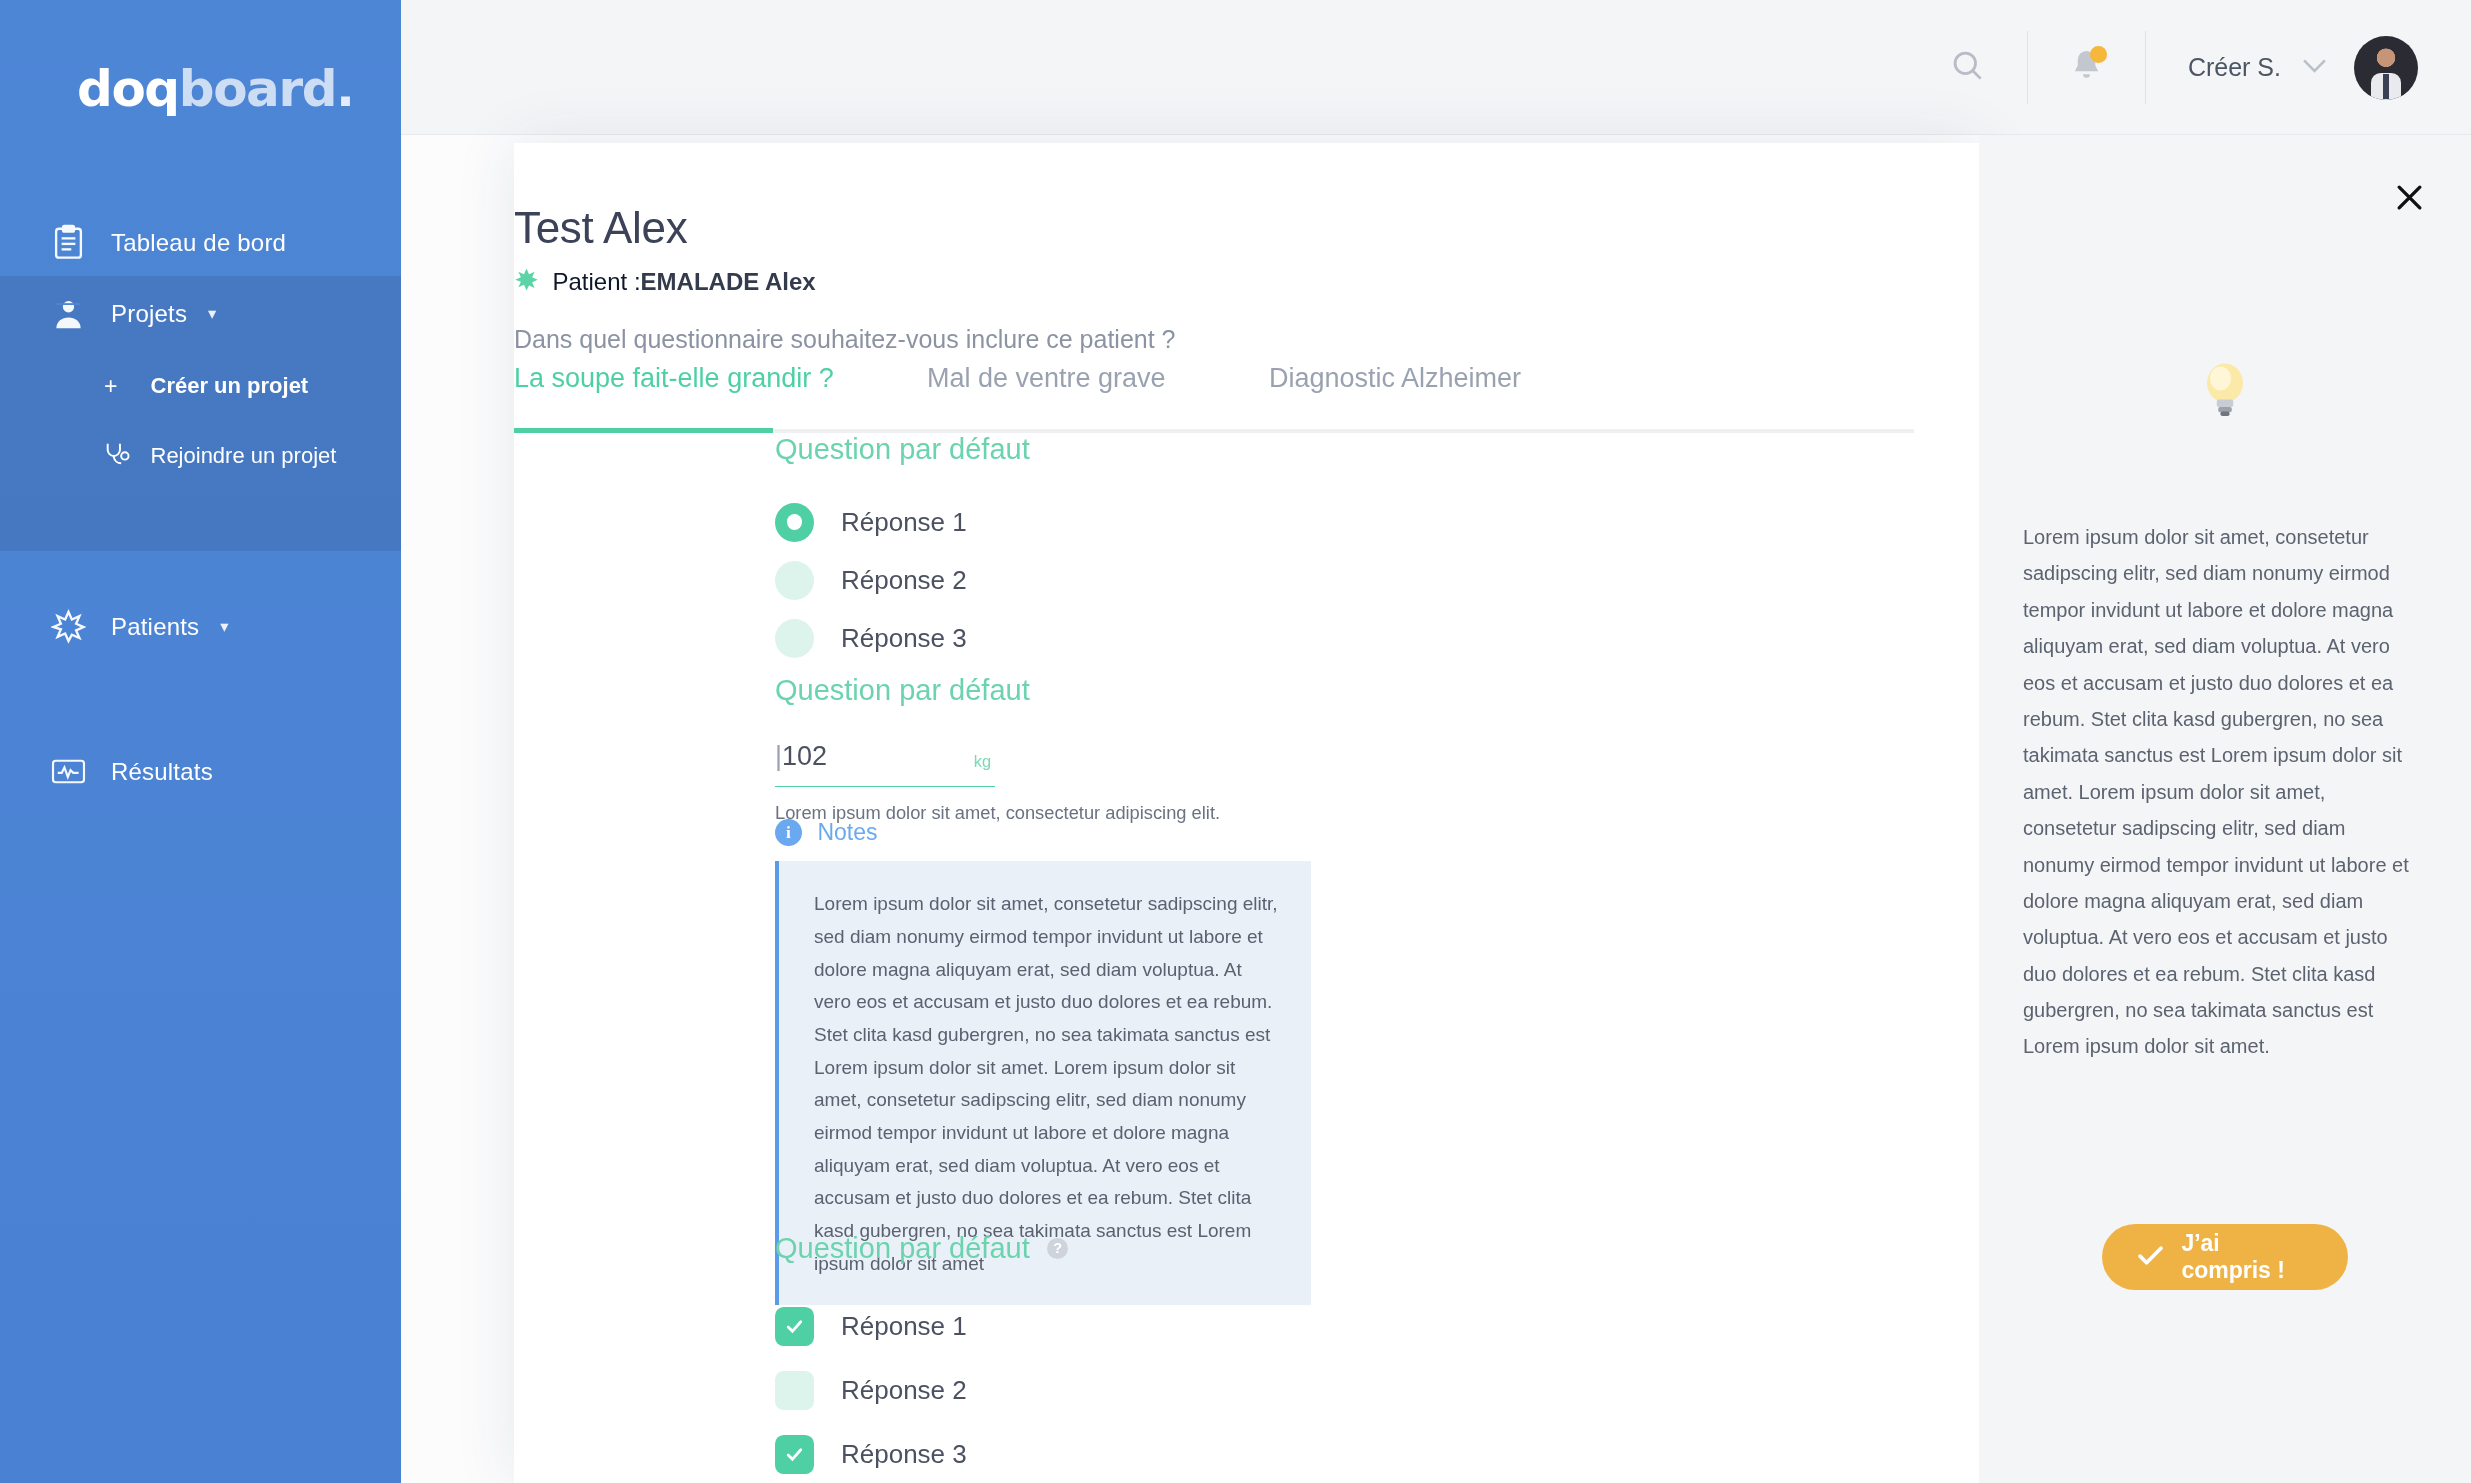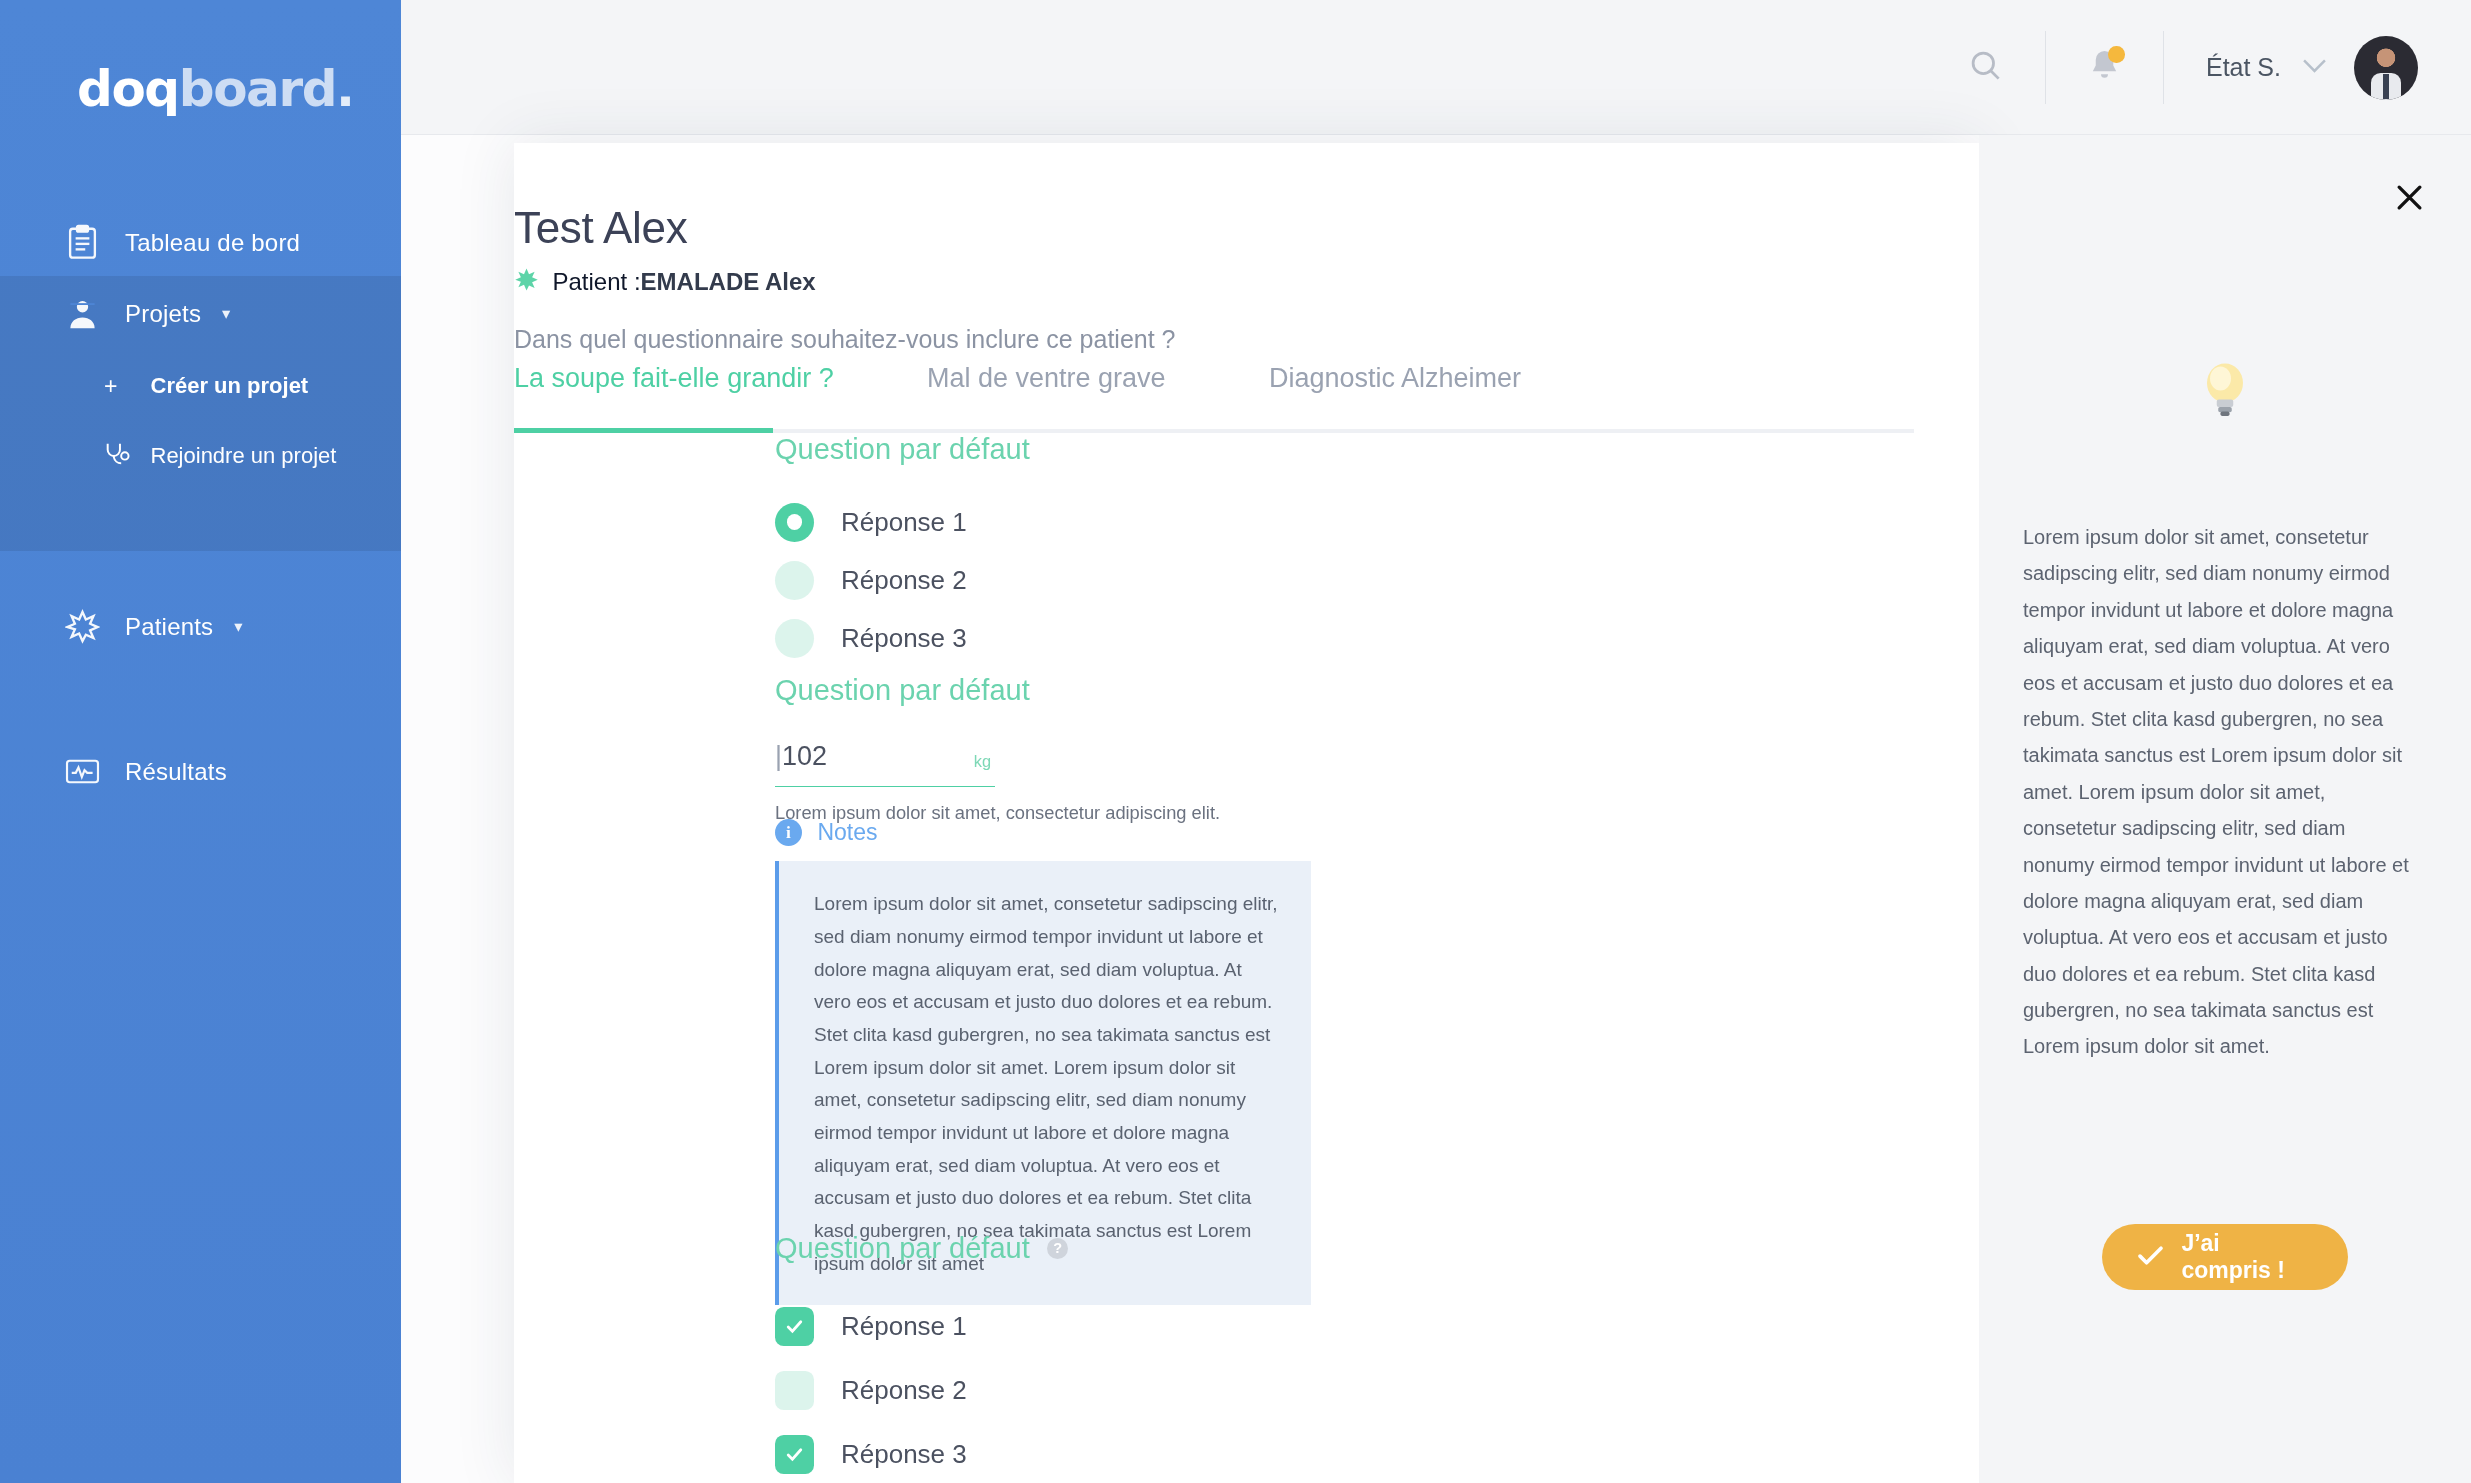--- a/index.html
+++ b/index.html
@@ -17,21 +17,21 @@
     overflow: hidden;
   }
   .logo { position: absolute; left: 60px; top: 60px; font-size: 50px; font-weight: bold;
     letter-spacing: -1.4px; font-family: "DejaVu Sans", sans-serif; margin-left: 17px; }
   .logo .a { color: #ffffff; }
   .logo .b { color: rgba(255,255,255,0.72); }
   .logo .dot { color: rgba(255,255,255,0.85); }
 
   .nav-block { position: absolute; left: 0; width: 401px; }
   .nav-block.active { background: rgba(0,0,0,0.085); }
-  .nav-row { display: flex; align-items: center; height: 75px; padding-left: 60px; }
+  .nav-row { display: flex; align-items: center; height: 75px; padding-left: 46px; }
   .nav-row .ico { width: 44px; height: 39px; display: flex; align-items: center;
     justify-content: center; color: #ffffff; opacity: .95; flex: 0 0 auto; }
   .nav-row .lbl { color: #ffffff; font-size: 24px; margin-left: 21px; letter-spacing: 0.2px; }
   .nav-row .caret { margin-left: 21px; color: #ffffff; font-size: 16.4px; opacity: .9; }
   .sub-row { display: flex; align-items: center; height: 70px; padding-left: 104px; }
   .sub-row .sico { width: 33px; color: #ffffff; font-size: 23px; flex: 0 0 auto; text-align: left; }
   .sub-row .slbl { color: #ffffff; font-size: 22px; margin-left: 13.5px; }
   .sub-row.bold .slbl { font-weight: bold; }
 
   
@@ -232,21 +232,21 @@
       <div class="hdr-cell">
         <span class="bell-wrap">
           <svg width="33" height="35" viewBox="0 0 22 24" fill="#c3c7d0">
             <path d="M11 2a6 6 0 0 0-6 6v4l-2 4h16l-2-4V8a6 6 0 0 0-6-6z"></path>
             <path d="M8.6 18a2.4 2.4 0 0 0 4.8 0z"></path>
           </svg>
           <span class="bell-dot"></span>
         </span>
       </div>
       <div class="hdr-cell" style="padding-right:0;">
-        <span class="user-name">État S.</span>
+        <span class="user-name">Créer S.</span>
         <span class="chev">
           <svg width="25" height="15.4" viewBox="0 0 24 14" fill="none" stroke="#b7c0cb" stroke-width="2.4">
               <path d="M2 2l10 10L22 2"></path>
             </svg>
         </span>
         <span class="avatar"></span>
       </div>
     </div>
   </div>
 

